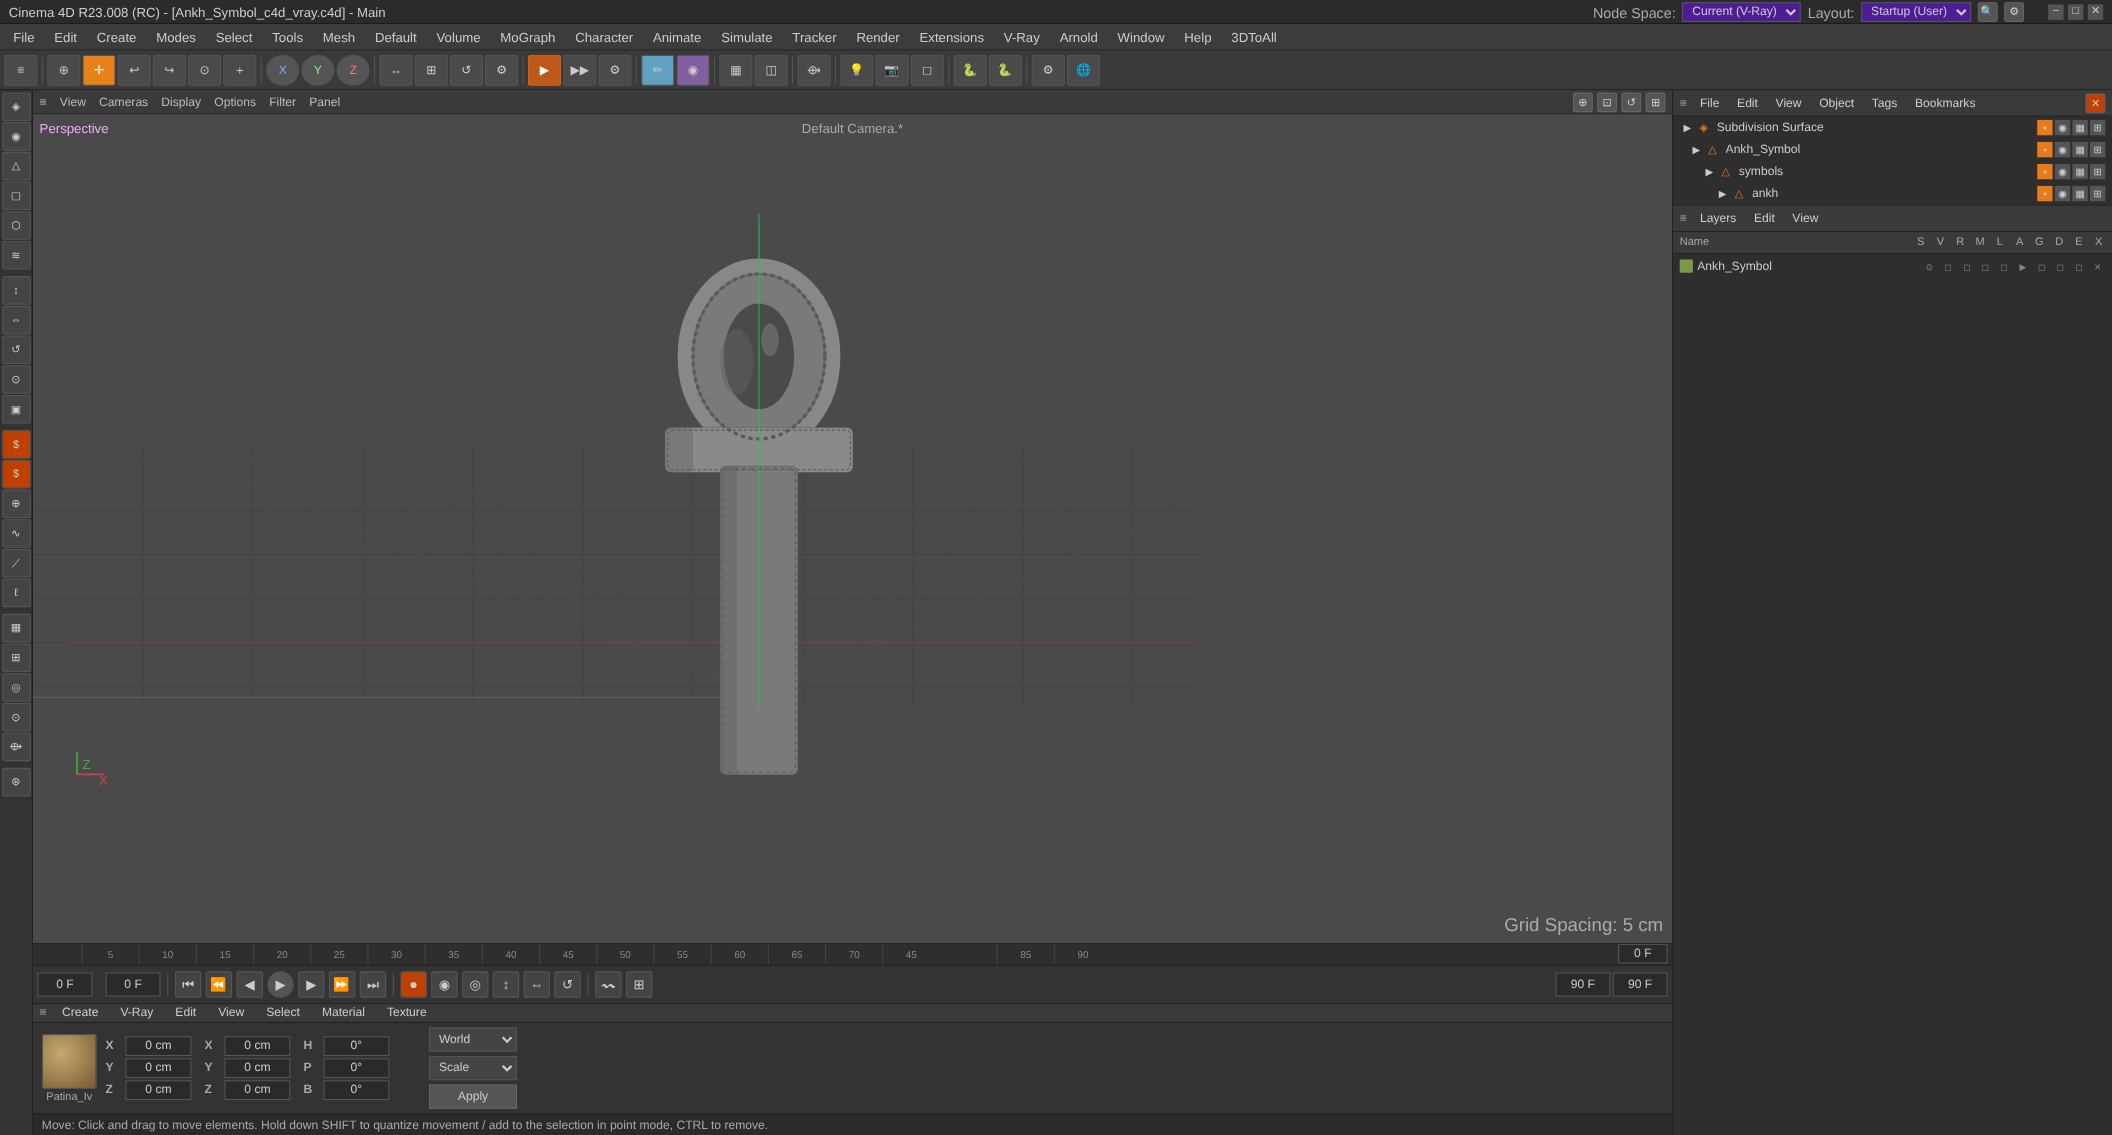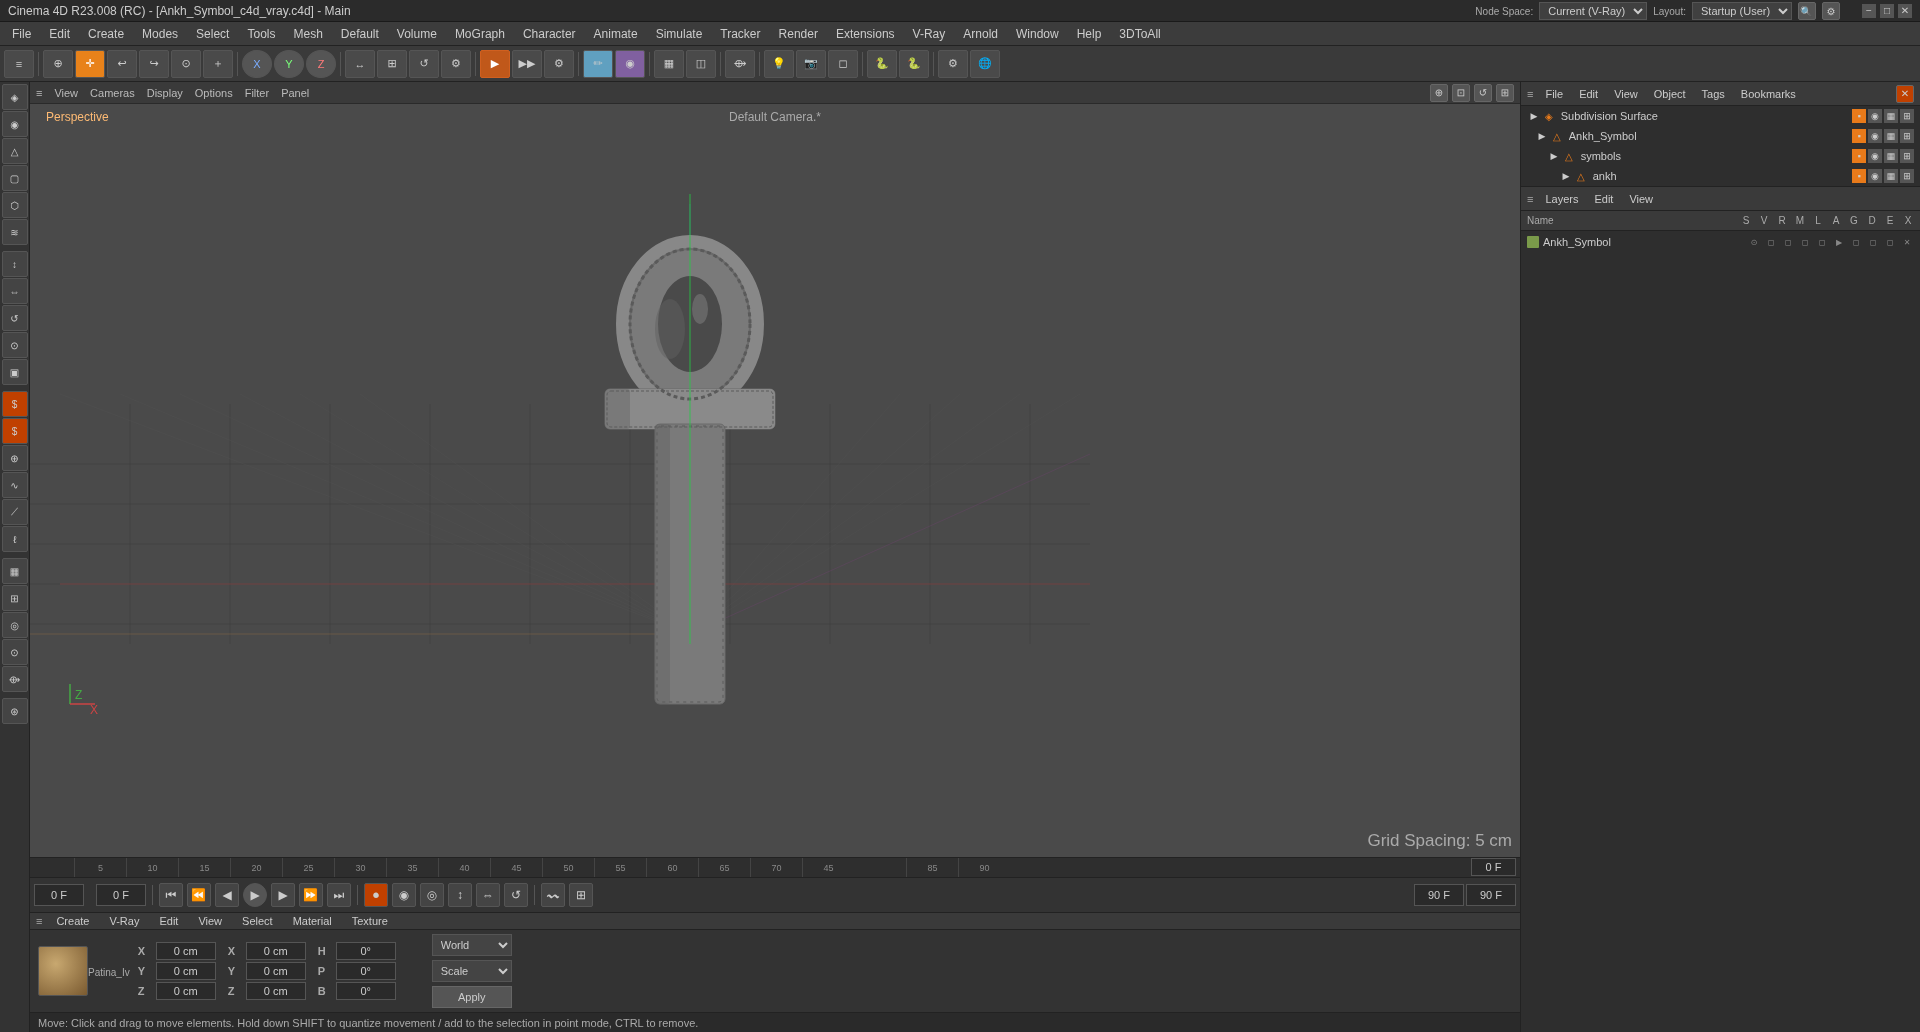--- a/index.html
+++ b/index.html
@@ -159,23 +159,23 @@
     #viewport {
       flex: 1;
       background: #4a4a4a;
       position: relative;
       overflow: hidden;
     }
 
     .viewport-label {
       position: absolute;
       top: 6px;
-      left: 16px;
+      left: 6px;
       font-size: 12px;
-      color: #fdba74;
+      color: #f0abfc;
     }
 
     .viewport-camera-label {
       position: absolute;
       top: 6px;
       left: 50%;
       transform: translateX(-50%);
       font-size: 12px;
       color: #aaa;
     }
@@ -524,26 +524,26 @@
       background: transparent;
       border: none;
       color: #888;
       cursor: pointer;
       display: flex;
       align-items: center;
       justify-content: center;
     }
 
     .top-right-label {
-      font-size: 10px;
+      font-size: 13px;
       color: #aaa;
     }
     .top-right-dropdown {
       height: 18px;
-      background: #404040;
+      background: #4c1d95;
       border: 1px solid #555;
       color: #ccc;
       font-size: 11px;
       padding: 0 4px;
     }
     .vp-nav-icon {
       width: 18px;
       height: 18px;
       background: #555;
       border: 1px solid #666;
@@ -876,21 +876,21 @@
         <span class="menu-item" style="padding:0 6px;font-size:11px;">V-Ray</span>
         <span class="menu-item" style="padding:0 6px;font-size:11px;">Edit</span>
         <span class="menu-item" style="padding:0 6px;font-size:11px;">View</span>
         <span class="menu-item" style="padding:0 6px;font-size:11px;">Select</span>
         <span class="menu-item" style="padding:0 6px;font-size:11px;">Material</span>
         <span class="menu-item" style="padding:0 6px;font-size:11px;">Texture</span>
       </div>
 
       <div id="bottom-content">
 
-        <div style="display:flex;flex-direction:row;align-items:center;flex-shrink:0;">
+        <div style="display:flex;flex-direction:column;align-items:center;flex-shrink:0;">
           <div class="material-preview"></div>
           <div class="material-label">Patina_Iv</div>
         </div>
 
         <div id="coordinates-panel">
 
           <div class="coord-group">
             <div class="coord-row">
               <span class="coord-label">X</span>
               <input type="text" class="coord-input" value="0 cm" style="">

